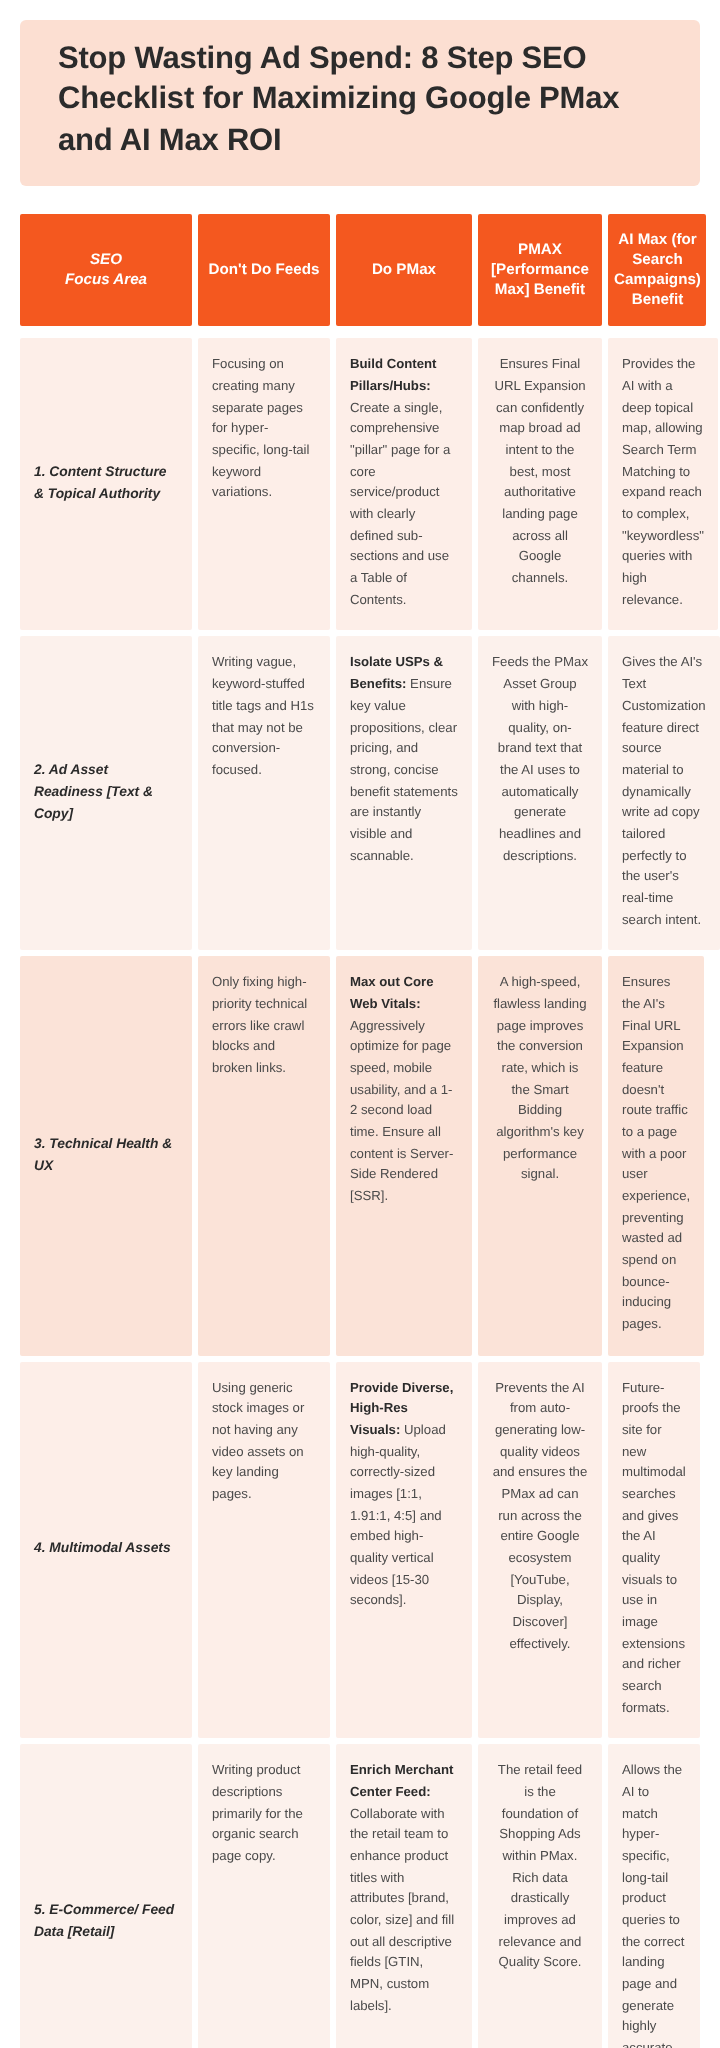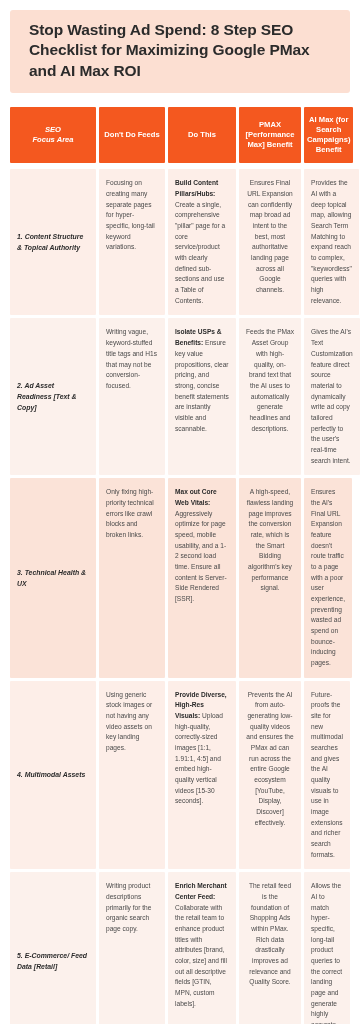--- a/index.html
+++ b/index.html
@@ -103,21 +103,21 @@
     <div class="title-text">
       <span>Stop Wasting Ad Spend: 8 Step SEO Checklist for</span>
       <span>Maximizing Google PMax and AI Max ROI</span>
     </div>
   </div>
 
   <div class="table">
     <div class="row" id="header-row">
         <div class="hcell col-1">SEO<br>Focus Area</div>
         <div class="hcell col-2">Don't Do Feeds</div>
-        <div class="hcell col-3">Do This</div>
+        <div class="hcell col-3">Do PMax</div>
         <div class="hcell col-4">PMAX<br>[Performance<br>Max] Benefit</div>
         <div class="hcell col-5">AI Max (for<br>Search<br>Campaigns)<br>Benefit</div>
       </div>
     <div id="body-rows">
         <div class="row" style="margin-top: 3px;">
           <div class="cell vcenter shade-a col-1">
             <div class="focus-label">1. Content Structure &amp; Topical Authority</div>
           </div>
           <div class="cell shade-a col-2">Focusing on creating many separate pages for hyper-specific, long-tail keyword variations.</div>
           <div class="cell shade-a col-3"><span class="strong">Build Content Pillars/Hubs:</span><span> Create a single, comprehensive "pillar" page for a core service/product with clearly defined sub-sections and use a Table of Contents.</span></div>

